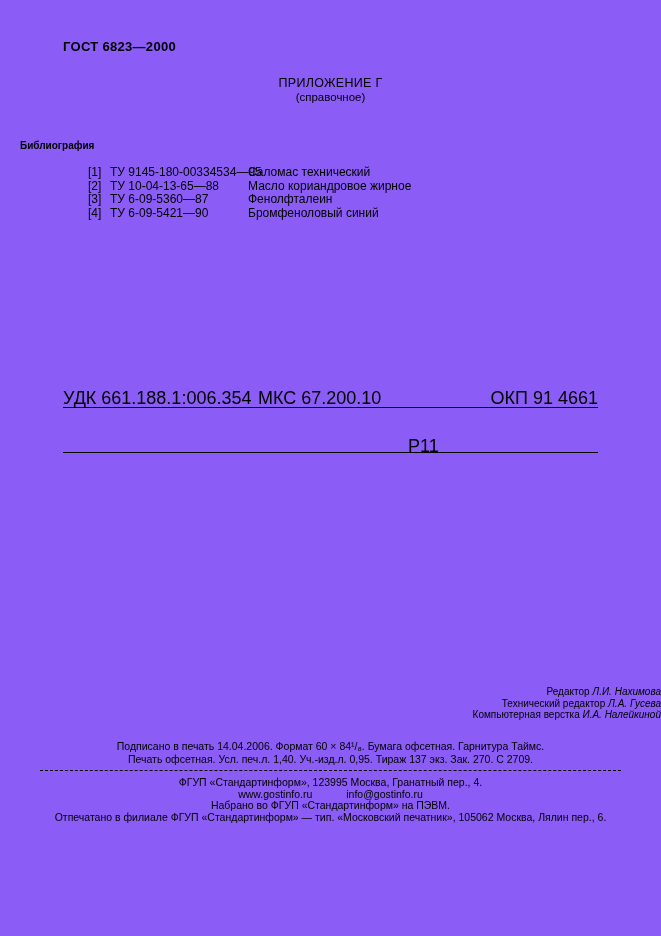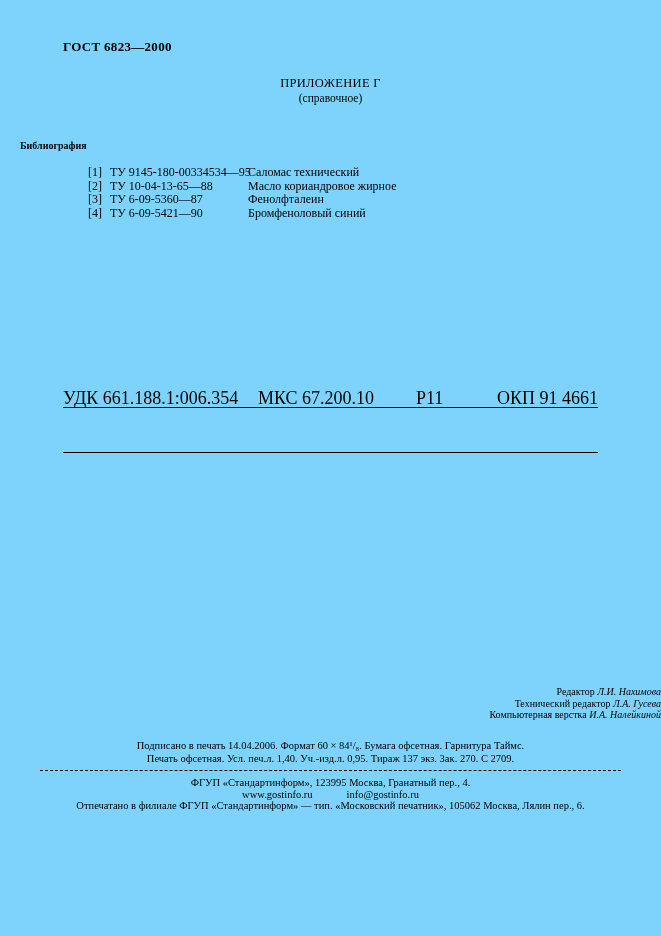--- a/index.html
+++ b/index.html
@@ -4,23 +4,23 @@
 <style>
   html, body {
     margin: 0;
     padding: 0;
     background: #ffffff;
   }
   .page {
     position: relative;
     width: 661px;
     height: 936px;
-    background: #7dd3fc;
+    background: #8b5cf6;
     color: #000000;
-    font-family: Liberation Serif, serif;
+    font-family: Liberation Sans, sans-serif;
     overflow: hidden;
   }
   .doc-code {
     position: absolute;
     left: 63px;
     top: 39px;
     font-size: 13px;
     font-weight: bold;
     letter-spacing: 0.3px;
   }
@@ -58,21 +58,21 @@
   .class-row {
     position: absolute;
     left: 63px;
     width: 535px;
     top: 388px;
     height: 15px;
     font-size: 18px;
   }
   .class-row .udk { position: absolute; left: 0; }
   .class-row .mks { position: absolute; left: 195px; }
-  .class-row .grp { position: absolute; left: 353px; }
+  .class-row .grp { position: absolute; left: 345px; margin-top: 48px; }
   .class-row .okp { position: absolute; right: 0; }
   .rule {
     position: absolute;
     left: 63px;
     width: 535px;
     border-top: 1px solid #000;
     height: 0;
   }
   .rule-1 { top: 407px; }
   .rule-2 { top: 452px; }
@@ -192,16 +192,17 @@
     <div>Печать офсетная. Усл. печ.л. 1,40. Уч.-изд.л. 0,95. Тираж 137 экз. Зак. 270. С  2709.</div>
   </div>
 
   <div class="dashed-rule"></div>
 
   <div class="publisher">
     <div>ФГУП «Стандартинформ», 123995 Москва, Гранатный пер., 4.</div>
     <div>
       <span>www.gostinfo.ru</span><span class="contact-gap"></span><span>info@gostinfo.ru</span>
     </div>
+    <div>Набрано во ФГУП «Стандартинформ» на ПЭВМ.</div>
     <div>Отпечатано в филиале ФГУП «Стандартинформ» — тип. «Московский печатник», 105062 Москва, Лялин пер., 6.</div>
   </div>
 
 </div>
 
 </body></html>

